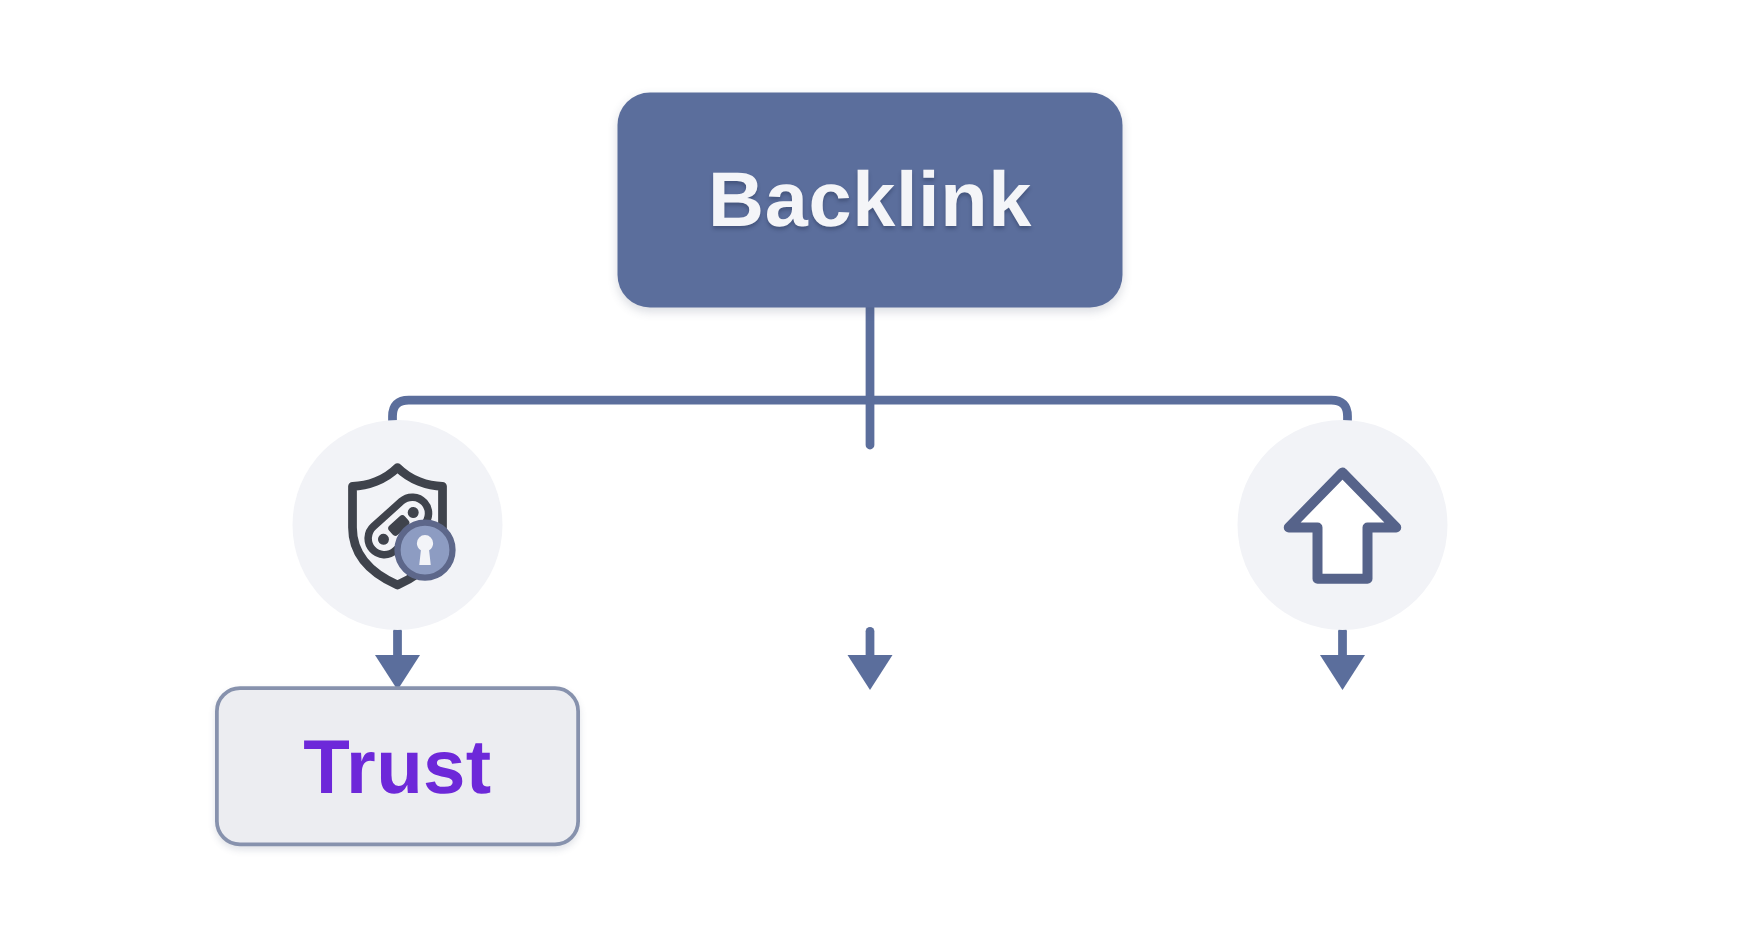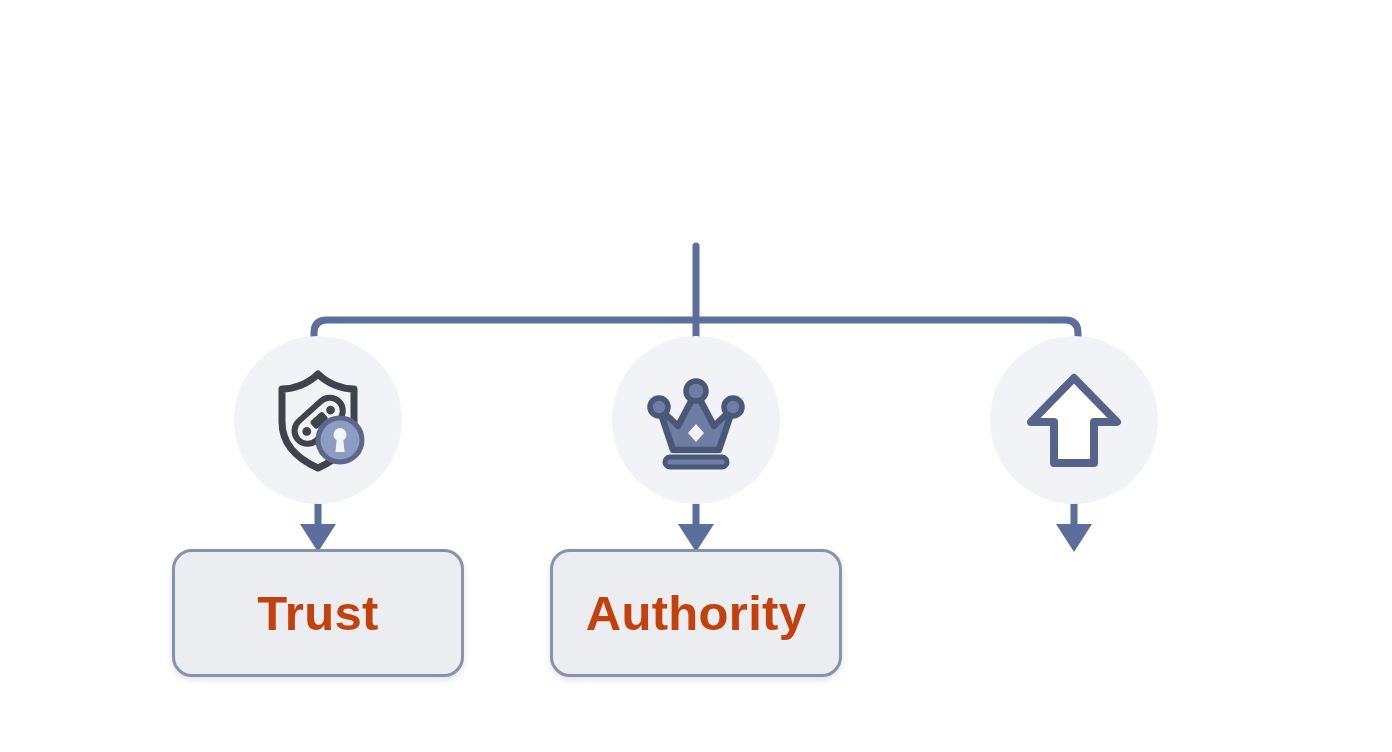--- a/index.html
+++ b/index.html
@@ -85,22 +85,22 @@
     border-radius: 20px;
     background: #ecedf1;
     border: 3px solid #8792ad;
     display: flex;
     align-items: center;
     justify-content: center;
     box-shadow: 0 3px 6px rgba(70,80,110,0.16);
     box-sizing: border-box;
   }
   .leaf-label {
-    color: #c2410c;
-    font-size: 49px;
+    color: #6d28d9;
+    font-size: 61px;
     font-weight: bold;
     letter-spacing: 0.3px;
     white-space: nowrap;
   }
 </style>
 </head>
 <body>
 
 <div id="diagram-canvas">
 
@@ -118,20 +118,23 @@
       <path d="M1074 505 L1074 528"></path>
     </g>
 
     <g fill="#5b6e9c">
       <path d="M300 524 L336 524 L318 552 Z"></path>
       <path d="M678 524 L714 524 L696 552 Z"></path>
       <path d="M1056 524 L1092 524 L1074 552 Z"></path>
     </g>
   </svg>
 
+  <div class="root-node">
+    <span class="root-label">Backlink</span>
+  </div>
 
   <div class="branch branch-trust">
     <div class="icon-circle">
       <span>
         <svg width="112" height="112" viewBox="0 0 112 112" xmlns="http://www.w3.org/2000/svg">
 
           <path d="M56 10 C46 20 32 25 20 25 L20 58 C20 82 38 96 56 104
                    C74 96 92 82 92 58 L92 25 C80 25 66 20 56 10 Z" fill="none" stroke="#3f434c" stroke-width="7" stroke-linejoin="round" stroke-linecap="round"></path>
 
           <g transform="rotate(-42 56 56)">
@@ -146,41 +149,20 @@
                    L82.6 88 L73.4 88 L74.7 76.1 a6.5 6.5 0 0 1 -3.2 -5.6
                    A6.5 6.5 0 0 1 78 64 Z" fill="#f3f4f8"></path>
         </svg>
       </span>
     </div>
     <div class="leaf-box">
       <span class="leaf-label">Trust</span>
     </div>
   </div>
 
-  <div class="branch branch-authority">
-    <div class="icon-circle">
-      <span>
-        <svg width="112" height="112" viewBox="0 0 112 112" xmlns="http://www.w3.org/2000/svg">
-
-          <path d="M19 44 L33 86 L79 86 L93 44 L74 62 L56 28 L38 62 Z" fill="#6e7da3" stroke="#4a5878" stroke-width="6.5" stroke-linejoin="round" stroke-linecap="round"></path>
-
-          <circle cx="19" cy="43" r="9" fill="#6e7da3" stroke="#4a5878" stroke-width="5.5"></circle>
-          <circle cx="93" cy="43" r="9" fill="#6e7da3" stroke="#4a5878" stroke-width="5.5"></circle>
-          <circle cx="56" cy="27" r="10" fill="#6e7da3" stroke="#4a5878" stroke-width="5.5"></circle>
-
-          <path d="M56 60 L64 69 L56 78 L48 69 Z" fill="#f1f3f8"></path>
-
-          <rect x="25" y="93" width="62" height="10" rx="5" fill="#6e7da3" stroke="#4a5878" stroke-width="5"></rect>
-        </svg>
-      </span>
-    </div>
-    <div class="leaf-box">
-      <span class="leaf-label">Authority</span>
-    </div>
-  </div>
 
   <div class="branch branch-traffic">
     <div class="icon-circle">
       <span>
         <svg width="112" height="112" viewBox="0 0 112 112" xmlns="http://www.w3.org/2000/svg">
           <path d="M56 14 L99 58 L76 58 L76 99 L36 99 L36 58 L13 58 Z" fill="#ffffff" stroke="#56638a" stroke-width="8" stroke-linejoin="round" stroke-linecap="round"></path>
         </svg>
       </span>
     </div>
   </div>

